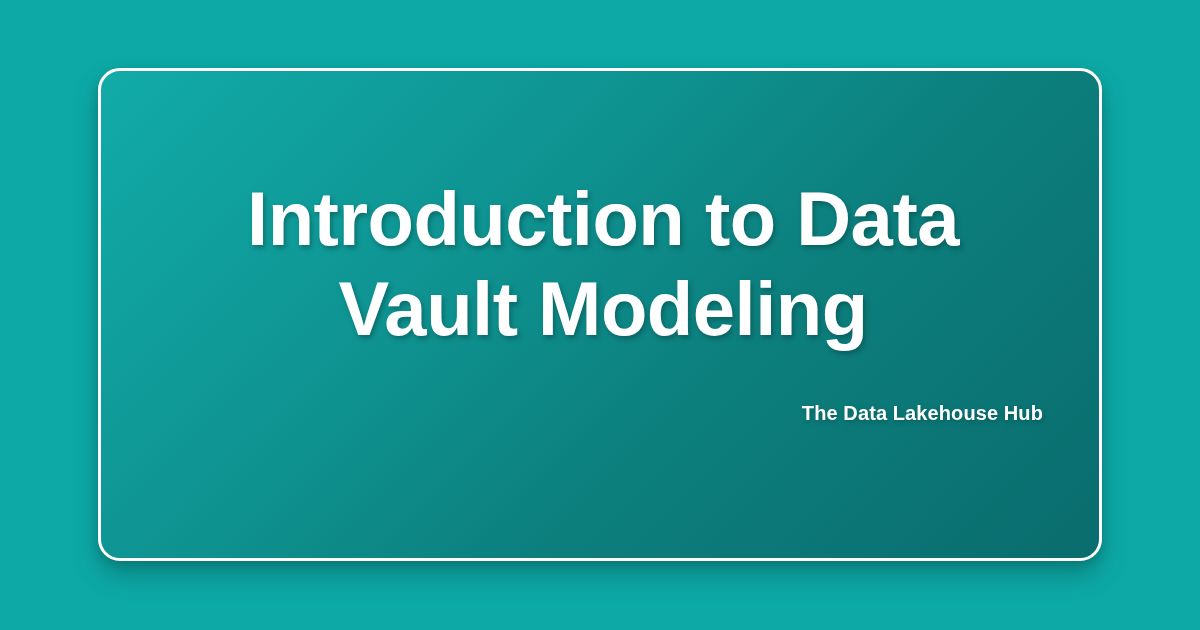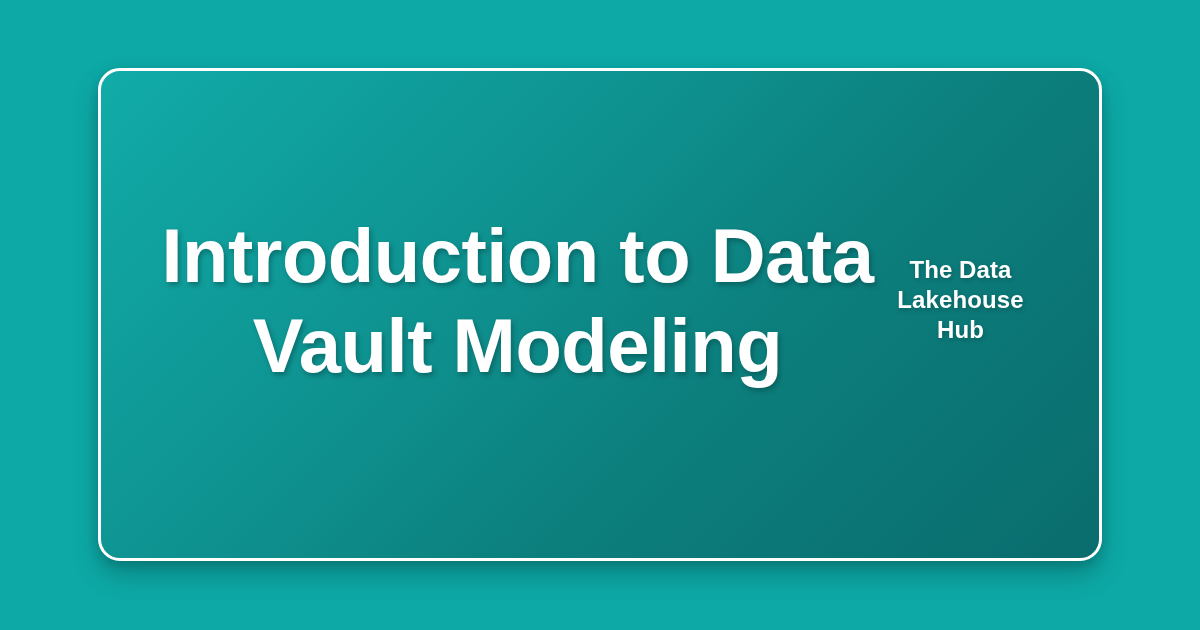--- a/index.html
+++ b/index.html
@@ -44,42 +44,42 @@
     flex-direction: column;
     align-items: center;
     justify-content: center;
     padding: 0 56px;
     overflow: hidden;
   }
 
   .hero-inner {
     width: 100%;
     display: flex;
-    flex-direction: row;
-    align-items: flex-start;
+    flex-direction: column;
+    align-items: flex-end;
     justify-content: center;
     transform: translateY(-14px);
   }
 
   .hero-title {
     margin: 0;
     font-size: 76px;
     line-height: 90px;
     font-weight: bold;
     color: #ffffff;
     text-align: center;
     letter-spacing: -0.5px;
     max-width: 880px;
     text-shadow: 2px 3px 5px rgba(0, 48, 48, 0.38);
   }
 
   .hero-subtitle {
     margin: 0;
     margin-top: 44px;
-    font-size: 24px;
+    font-size: 20px;
     line-height: 30px;
     font-weight: bold;
     color: #ffffff;
     text-align: center;
     letter-spacing: 0.1px;
     text-shadow: 1px 2px 4px rgba(0, 48, 48, 0.34);
   }
 </style>
 </head>
 <body>

